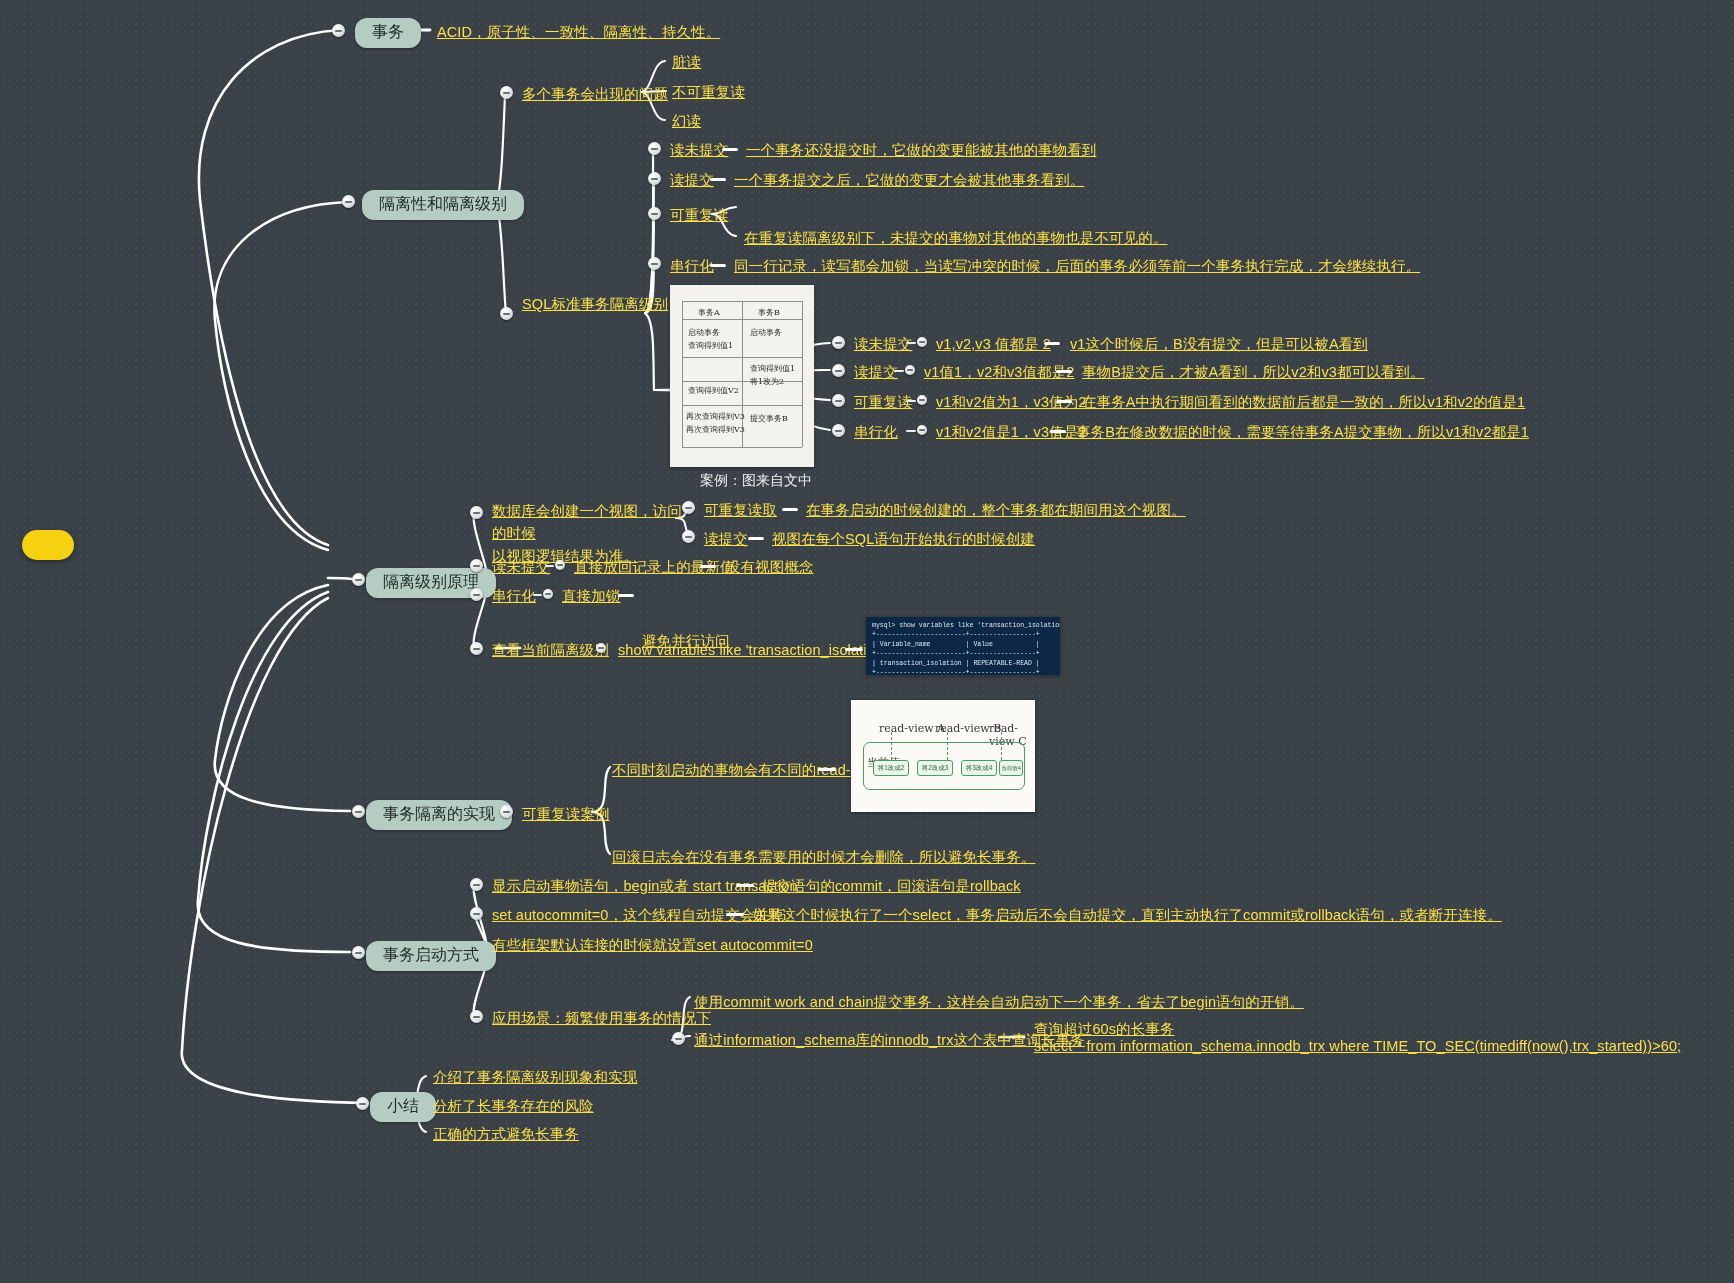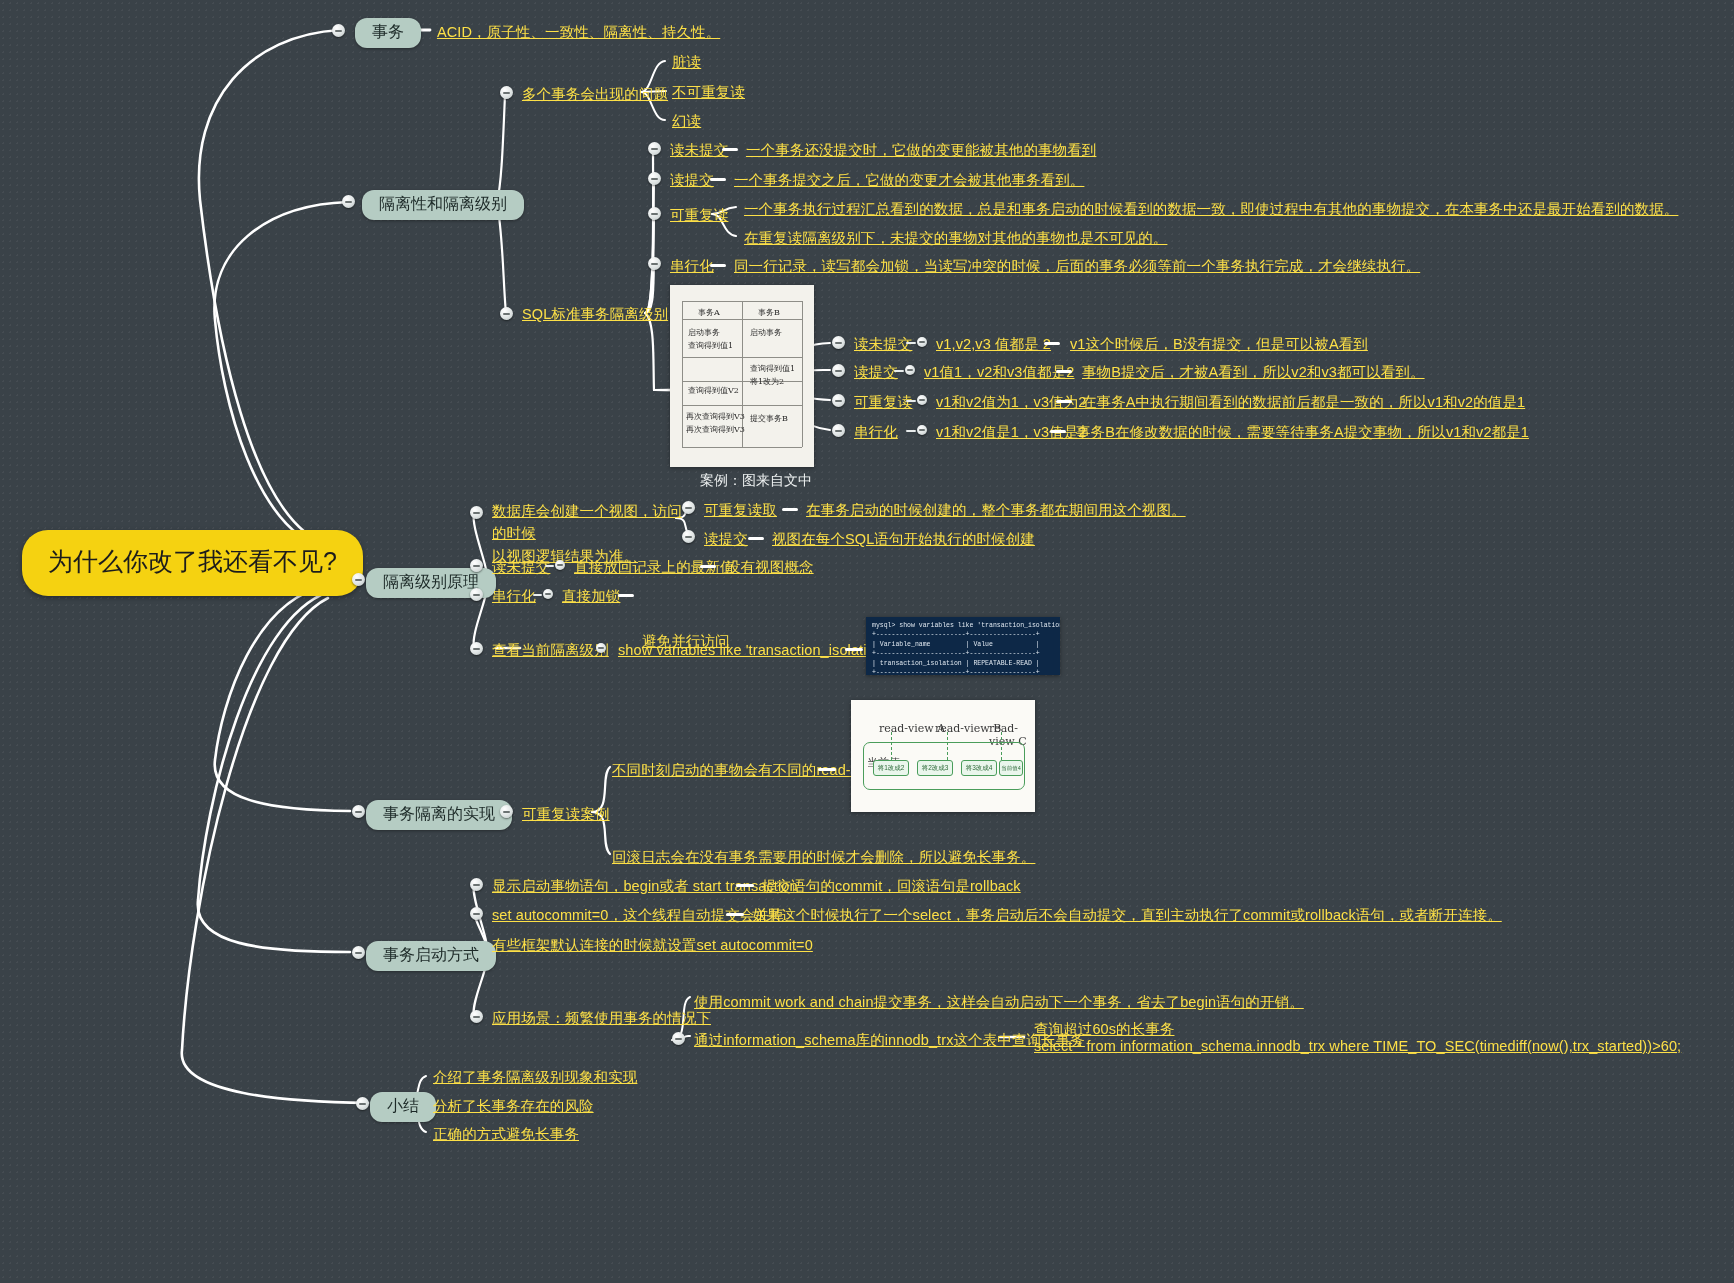--- a/index.html
+++ b/index.html
@@ -178,56 +178,54 @@
     </g>
 
     <g fill="none" stroke="#ffffff" stroke-width="2" stroke-linecap="round">
       <path d="M408,1103 C422,1103 414,1080 426,1076"></path>
       <path d="M408,1103 L427,1103"></path>
       <path d="M408,1103 C422,1103 414,1128 426,1132"></path>
     </g>
   </svg>
 
   <div class="node root" style="left:22px;top:530px;">
-    <div>为什么你改了我还看不见?</div>
   </div>
 
   <span class="knob" style="left:332px;top:24px;"></span>
   <div class="node pill" style="left:355px;top:18px;">
     <span>事务</span>
   </div>
   <div class="node txt" style="left:437px;top:22px;">ACID，原子性、一致性、隔离性、持久性。</div>
 
   <span class="knob" style="left:342px;top:195px;"></span>
   <div class="node pill" style="left:362px;top:190px;">
     <span>隔离性和隔离级别</span>
   </div>
 
   <span class="knob" style="left:500px;top:86px;"></span>
   <div class="node txt" style="left:522px;top:84px;">多个事务会出现的问题</div>
   <div class="node txt" style="left:672px;top:52px;">脏读</div>
   <div class="node txt" style="left:672px;top:82px;">不可重复读</div>
   <div class="node txt" style="left:672px;top:111px;">幻读</div>
 
   <span class="knob" style="left:500px;top:307px;"></span>
-  <div class="node txt" style="left:522px;top:304px;">SQL标准事务隔离级别</div>
+  <div class="node txt" style="left:522px;top:294px;">SQL标准事务隔离级别</div>
 
   <span class="knob" style="left:648px;top:142px;"></span>
   <div class="node txt" style="left:670px;top:140px;">读未提交</div>
   <span class="dash" style="left:722px;top:148px;width:16px;"></span>
   <div class="node txt" style="left:746px;top:140px;">一个事务还没提交时，它做的变更能被其他的事物看到</div>
 
   <span class="knob" style="left:648px;top:172px;"></span>
   <div class="node txt" style="left:670px;top:170px;">读提交</div>
   <span class="dash" style="left:710px;top:178px;width:16px;"></span>
   <div class="node txt" style="left:734px;top:170px;">一个事务提交之后，它做的变更才会被其他事务看到。</div>
 
   <span class="knob" style="left:648px;top:207px;"></span>
   <div class="node txt" style="left:670px;top:205px;">可重复读</div>
-  <div class="node txt" style="left:744px;top:199px;">一个事务执行过程汇总看到的数据，总是和事务启动的时候看到的数据一致，即使过程中有其他的事物提交，在本事务中还是最开始看到的数据。</div>
   <div class="node txt" style="left:744px;top:228px;">在重复读隔离级别下，未提交的事物对其他的事物也是不可见的。</div>
 
   <span class="knob" style="left:648px;top:257px;"></span>
   <div class="node txt" style="left:670px;top:256px;">串行化</div>
   <span class="dash" style="left:710px;top:264px;width:16px;"></span>
   <div class="node txt" style="left:734px;top:256px;">同一行记录，读写都会加锁，当读写冲突的时候，后面的事务必须等前一个事务执行完成，才会继续执行。</div>
 
   <div class="imgbox" style="left:670px;top:285px;width:144px;height:182px;">
     <div class="fig-table">
       <div class="fig-line" style="left:12px;top:16px;width:120px;height:1px;"></div>

